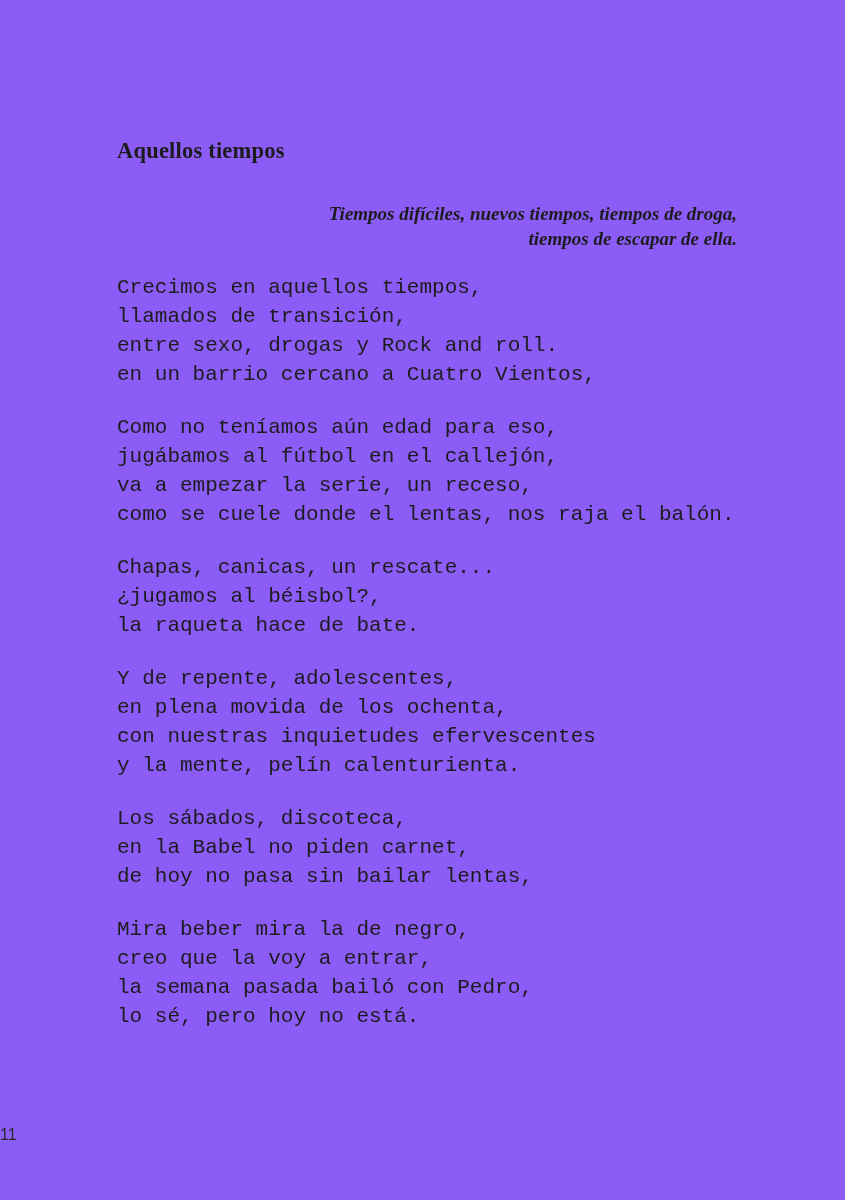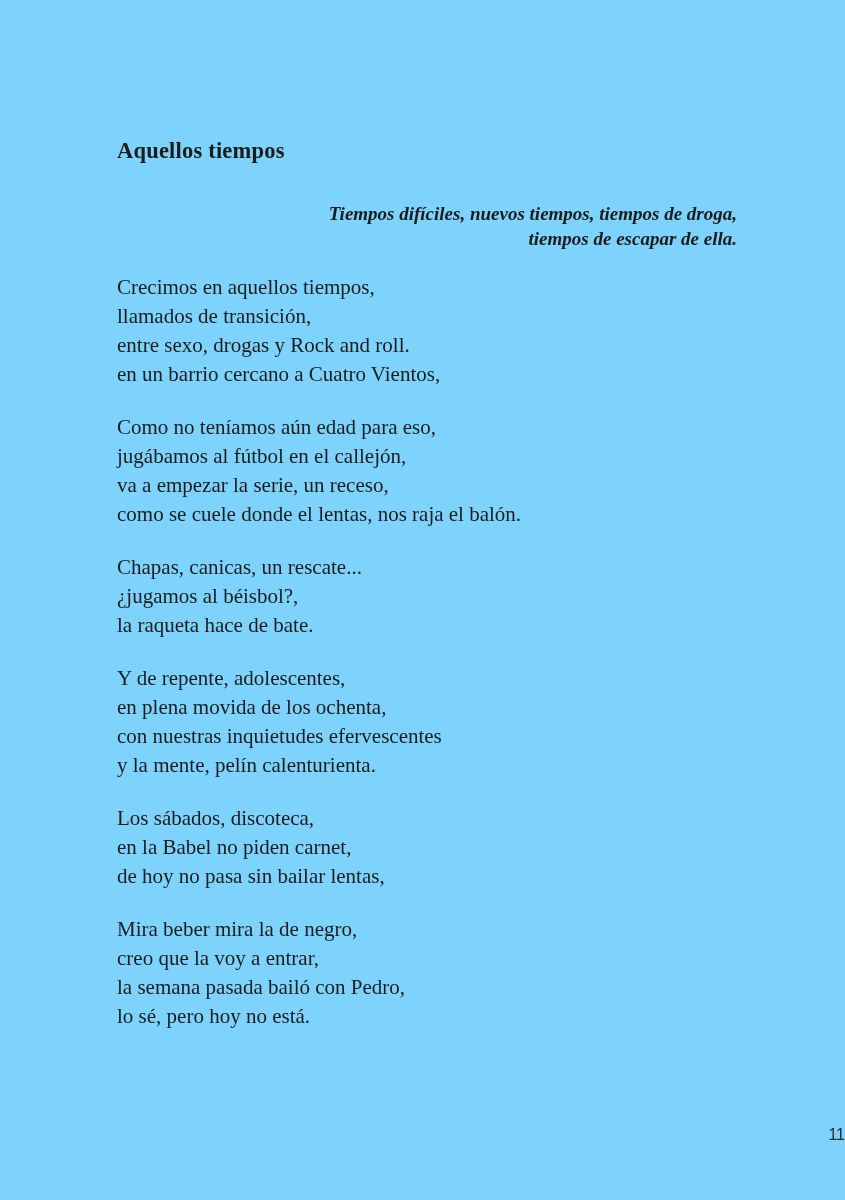--- a/index.html
+++ b/index.html
@@ -2,21 +2,21 @@
 <html><head>
 <meta charset="utf-8">
 <style>
   * { margin: 0; padding: 0; box-sizing: border-box; }
   html, body { background: #ffffff; }
   .page {
     position: relative;
     width: 845px;
     height: 1200px;
     margin: 0 auto;
-    background: #7dd3fc;
+    background: #8b5cf6;
     color: #1c1c1c;
     font-family: "Liberation Serif", serif;
     overflow: hidden;
   }
   .content {
     padding: 136px 108px 0 117px;
   }
   .poem-title {
     font-size: 22.5px;
     font-weight: bold;
@@ -31,27 +31,28 @@
     line-height: 25px;
     margin-bottom: 22px;
     font-weight: bold;
   }
   .stanza {
     margin-bottom: 24px;
   }
   .poem-line {
     font-size: 21px;
     line-height: 29px;
+    font-family: Liberation Mono, monospace;
   }
   .page-number {
     position: absolute;
     bottom: 56px;
     left: 0;
     width: 100%;
-    text-align: right;
+    text-align: left;
     font-family: "Liberation Sans", sans-serif;
     font-size: 16px;
     color: #2a2a2a;
   }
 </style>
 </head>
 <body>
 
 <div class="page">
   <div class="content">

